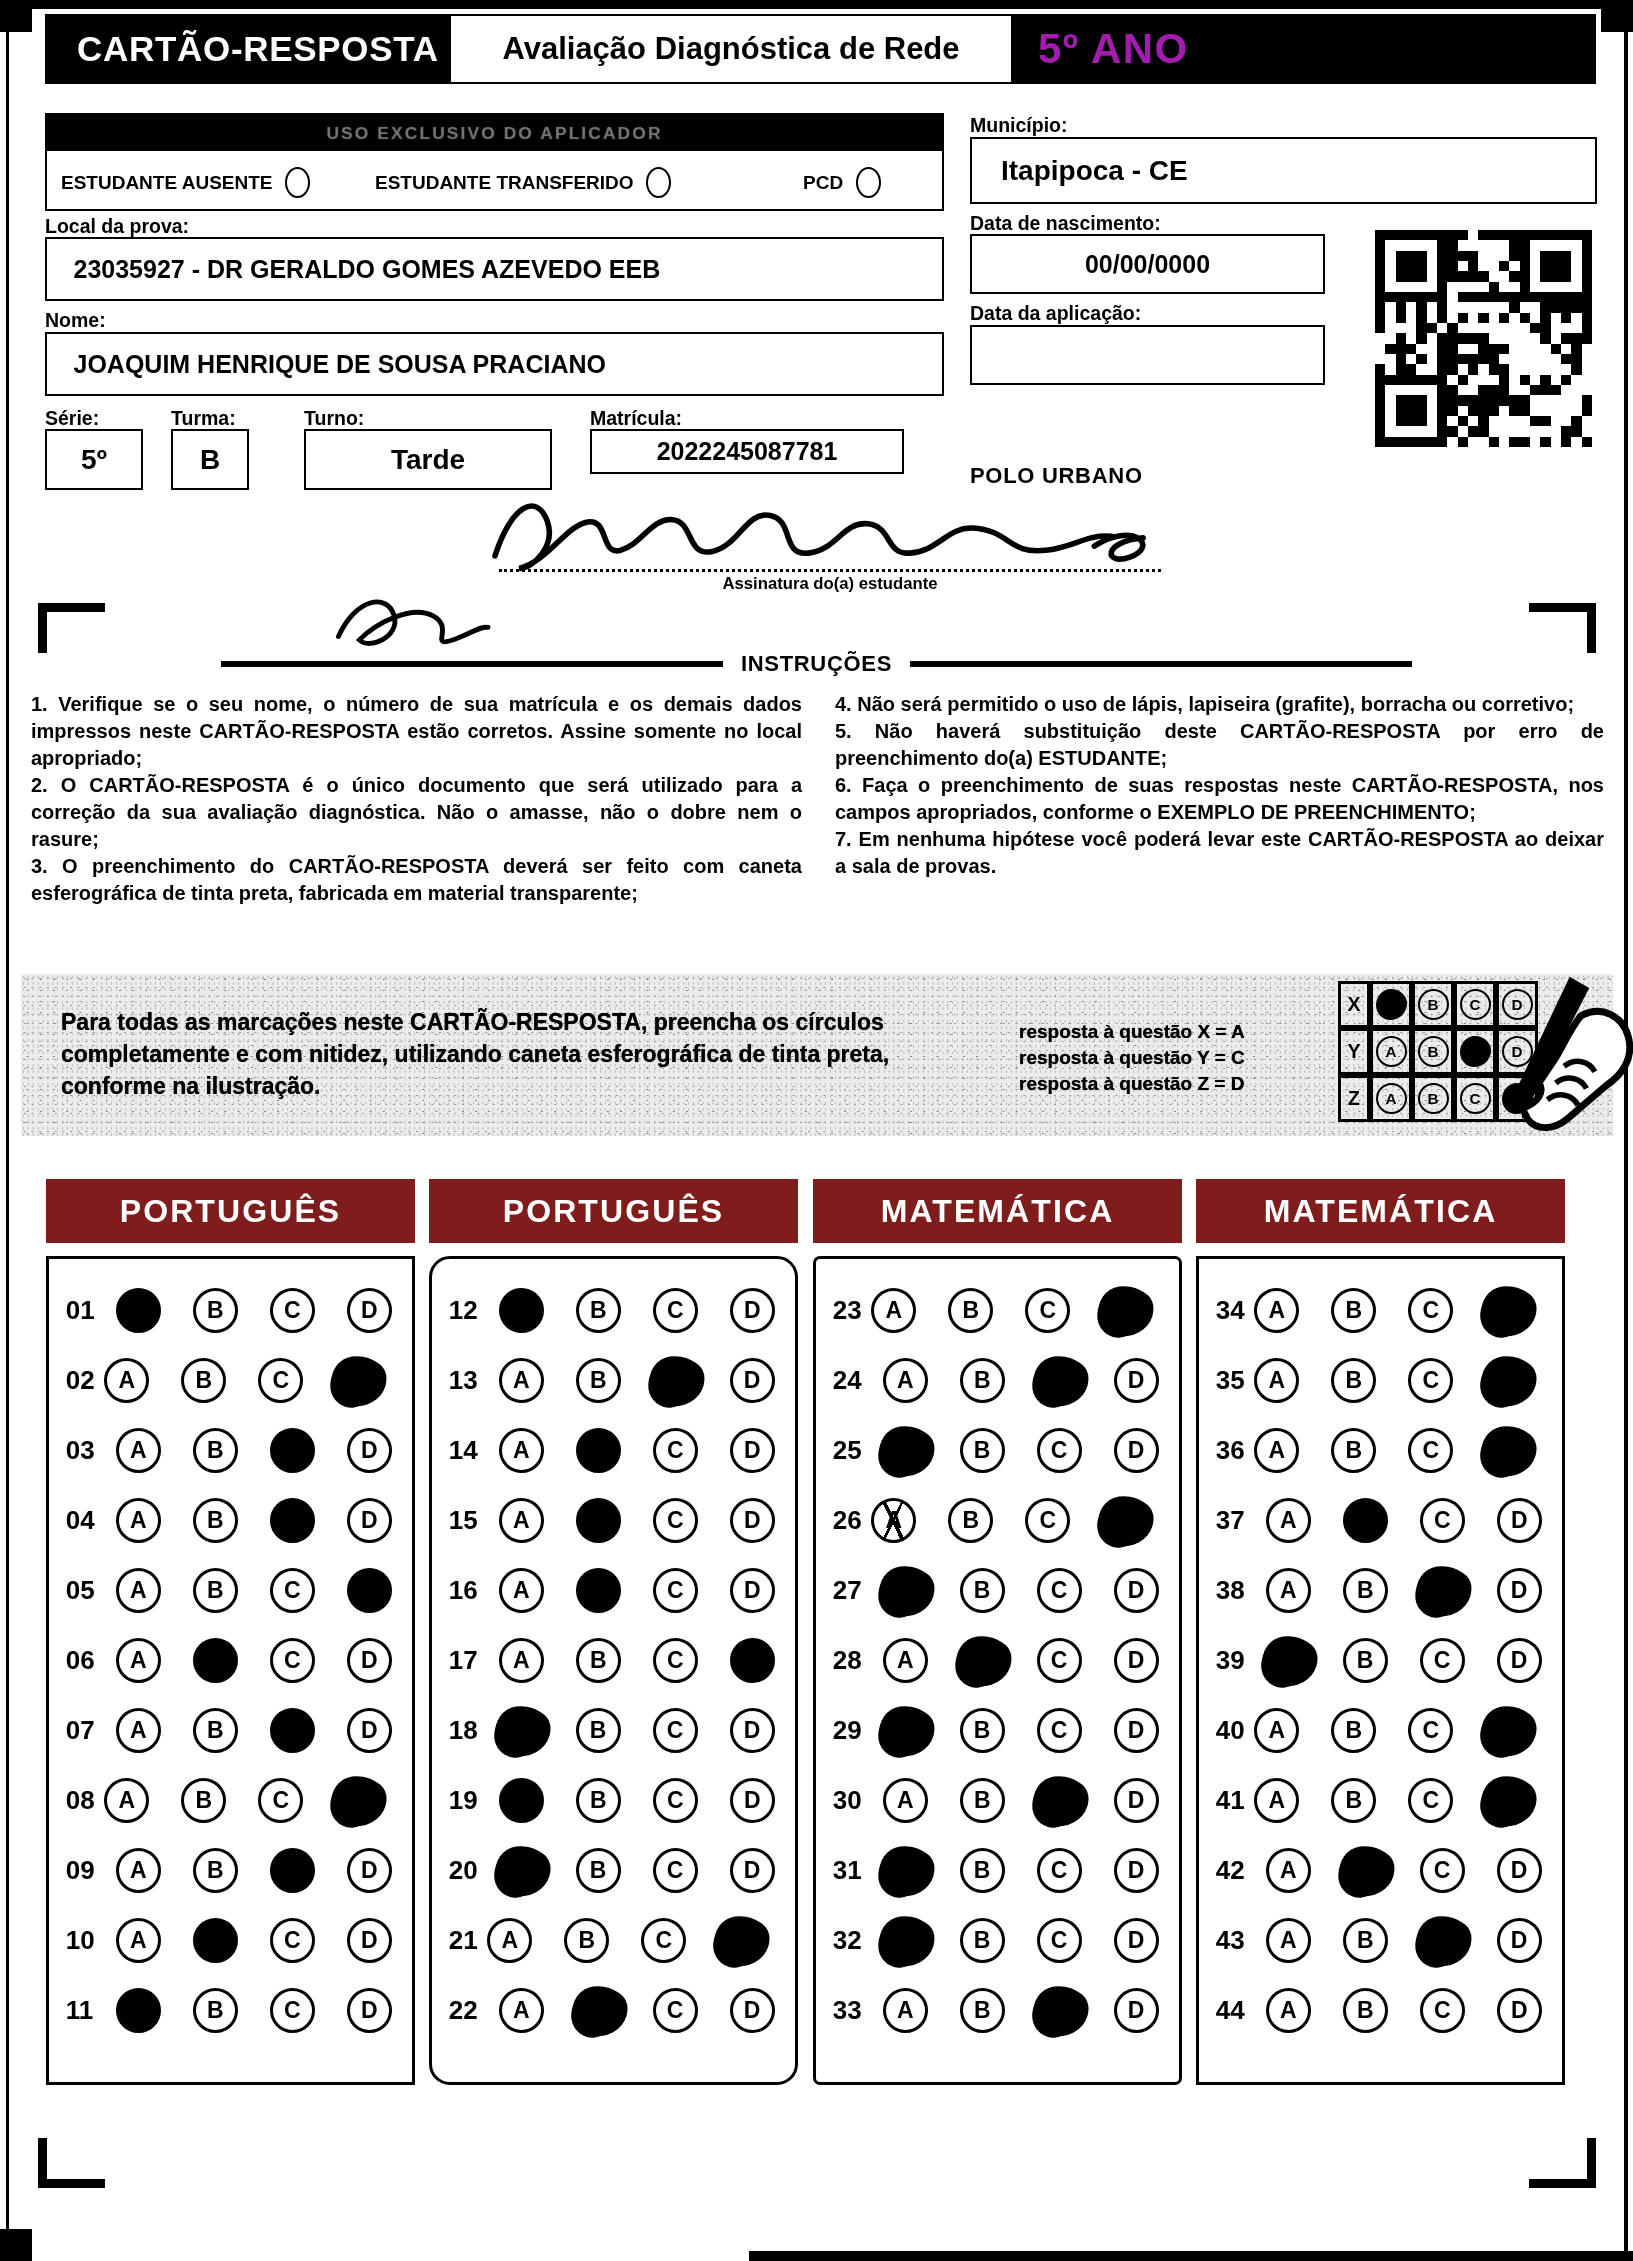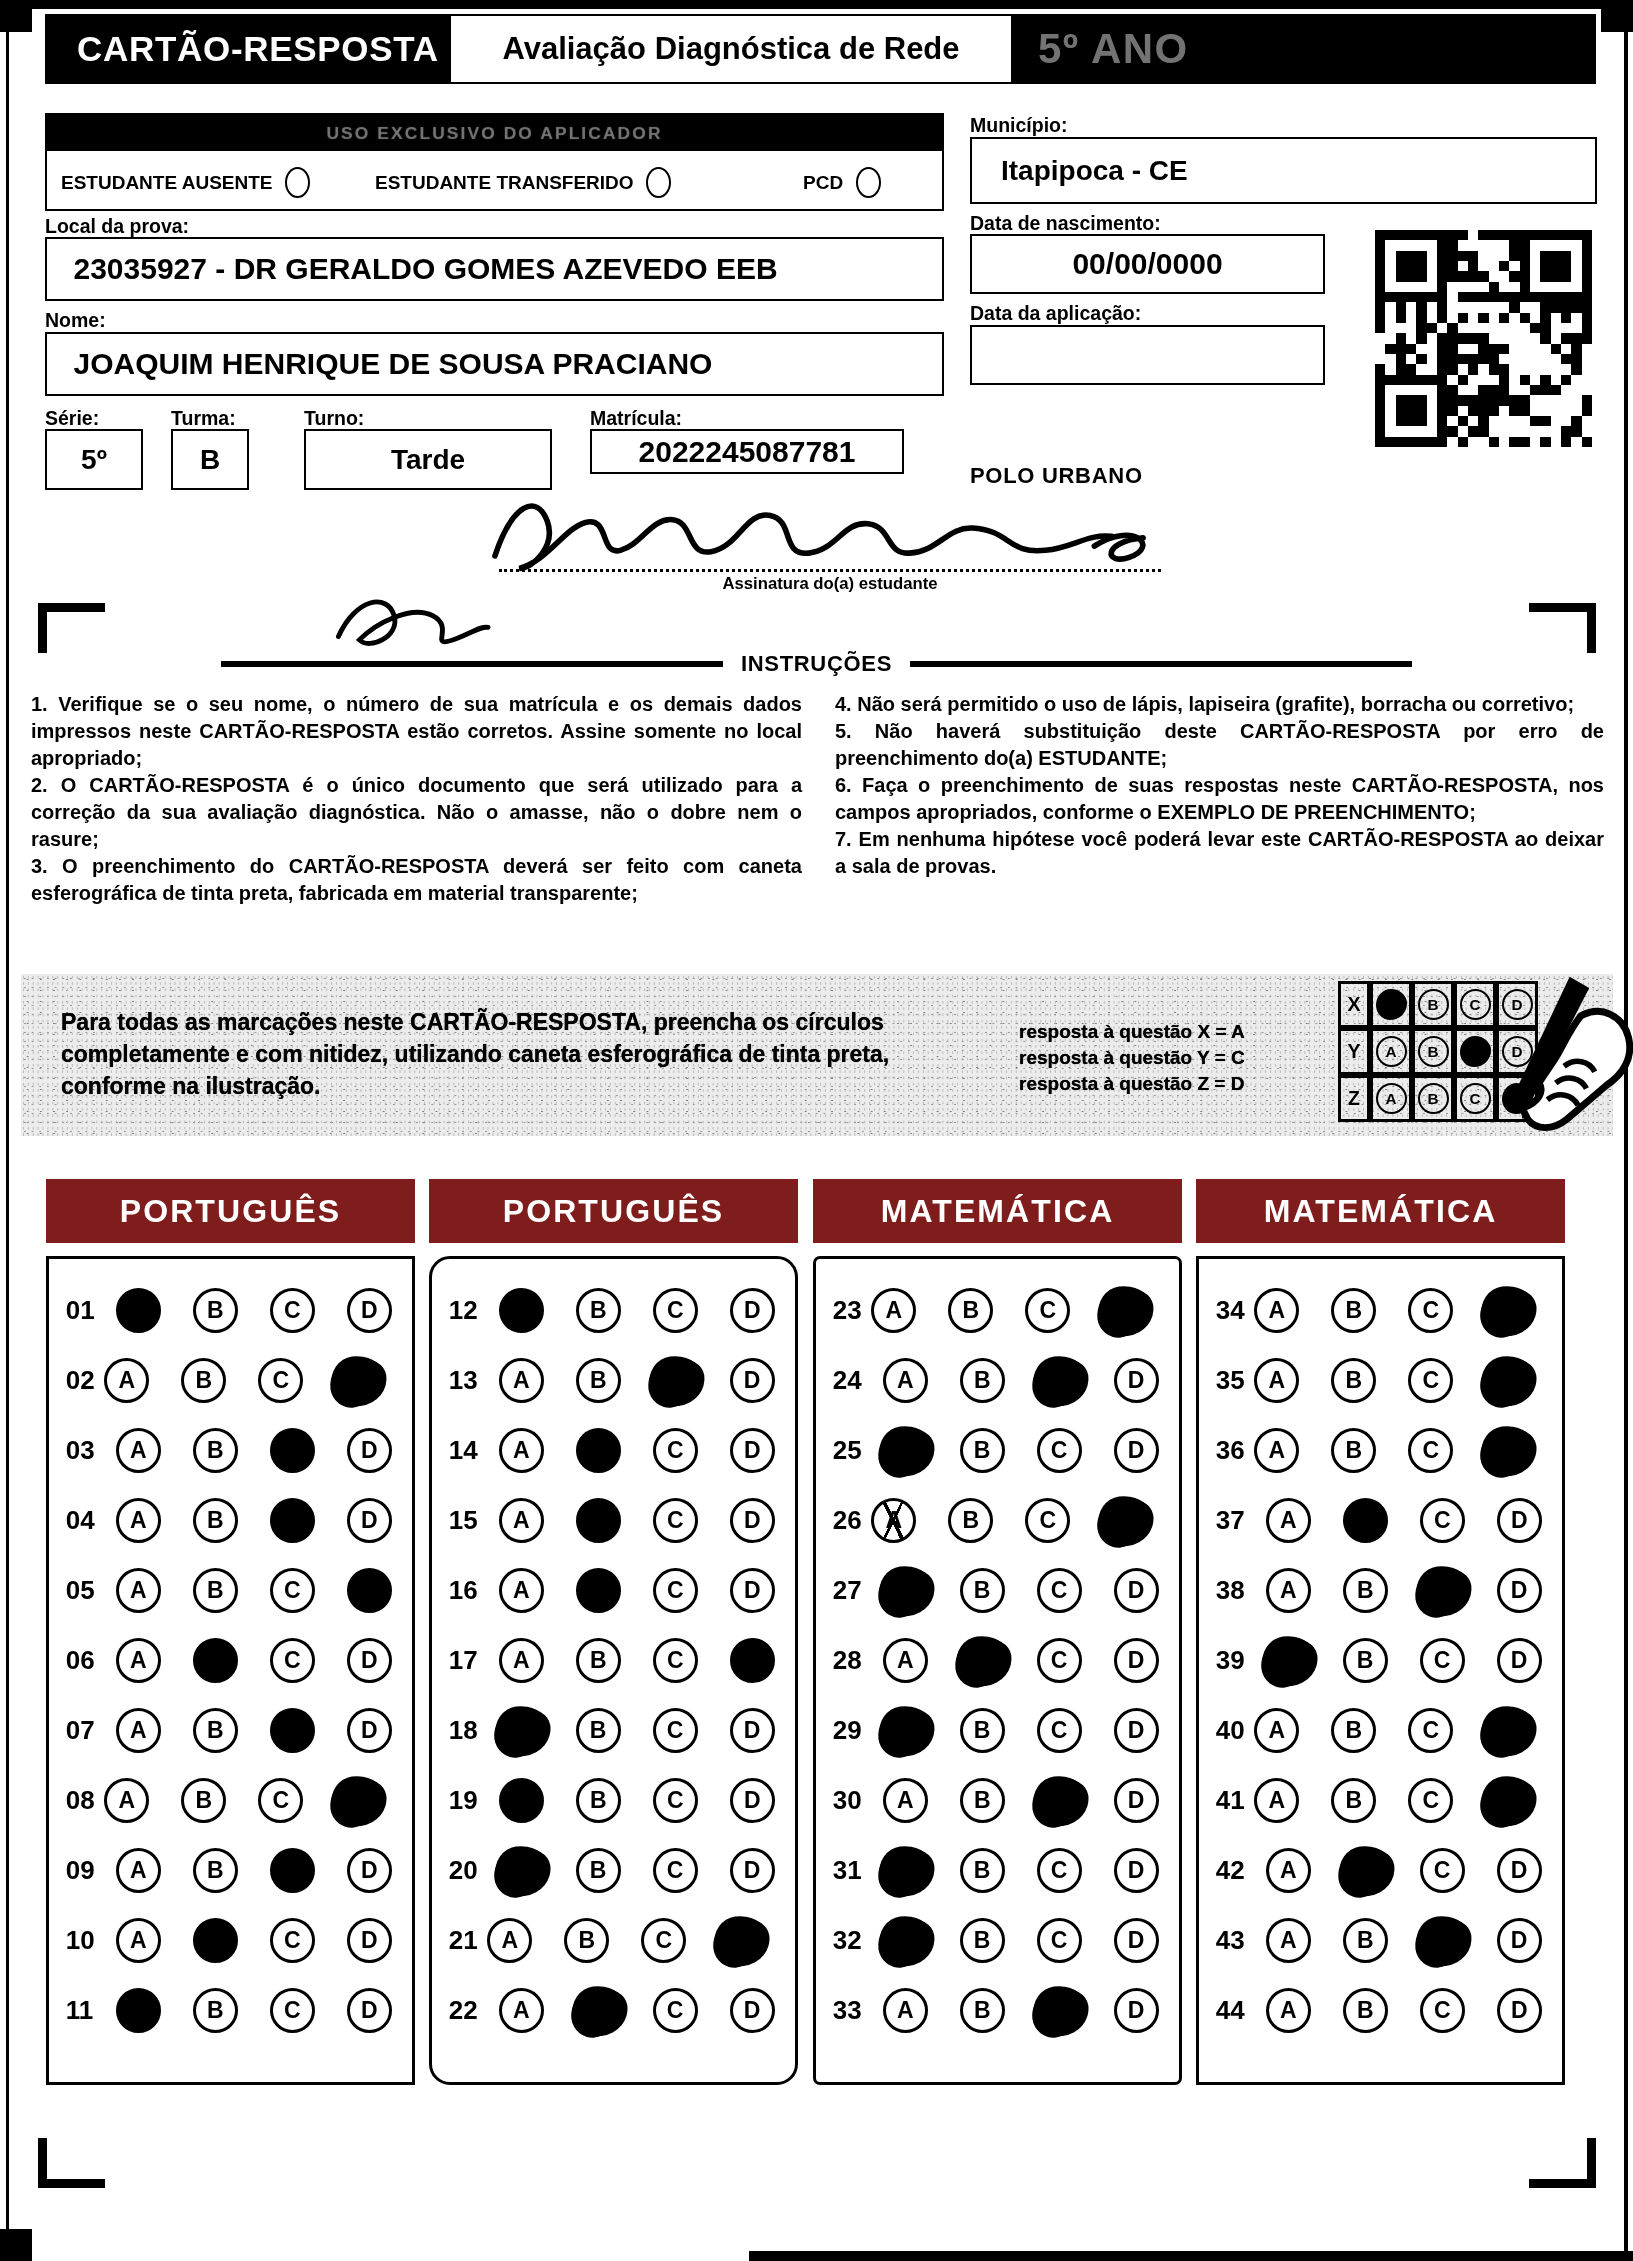--- a/index.html
+++ b/index.html
@@ -1,26 +1,26 @@
 <!DOCTYPE html>
 <html style="font-size:11px"><head>
 <meta charset="utf-8">
 <style>
   html,body{margin:0;padding:0;background:#fff;}
   body{width:1633px;height:2261px;position:relative;font-family:"Liberation Sans",sans-serif;color:#000;overflow:hidden;}
   .abs{position:absolute;}
   .box{border:2.8px solid #000;background:#fff;box-sizing:border-box;}
   .lbl{font-weight:700;font-size:19.5px;white-space:nowrap;}
-  .val{font-weight:700;font-size:30px;white-space:nowrap;}
+  .val{font-weight:700;font-size:25px;white-space:nowrap;}
   
   #hdr-band{left:45px;top:14px;width:1551px;height:70px;background:#000;}
   #card-title{left:77px;top:14px;height:70px;display:flex;align-items:center;color:#fff;font-weight:700;font-size:35px;letter-spacing:0.7px;}
   #exam-box{left:449px;top:14px;width:564px;height:70px;background:#fff;border:2.1px solid #000;box-sizing:border-box;display:flex;align-items:center;justify-content:center;}
   #exam-title{font-weight:700;font-size:31px;}
-  #grade{left:1038px;top:14px;height:70px;display:flex;align-items:center;color:#737373;font-weight:700;font-size:42px;letter-spacing:1.4px;}
+  #grade{left:1038px;top:14px;height:70px;display:flex;align-items:center;color:#a21caf;font-weight:700;font-size:42px;letter-spacing:1.4px;}
   
   #apl-box{left:45px;top:113px;width:899px;height:98px;}
   #apl-bar{left:0;top:0;width:100%;height:36px;background:#000;display:flex;align-items:center;justify-content:center;}
   #apl-text{color:rgba(255,255,255,0.30);font-weight:700;font-size:17.4px;letter-spacing:2.1px;text-shadow:0 0 1.4px rgba(255,255,255,0.25);}
   .chk{display:flex;align-items:center;gap:12.5px;position:absolute;top:43px;height:49px;}
   .chk .lbl{font-size:19px;}
   .oval{width:25px;height:31px;border:2.8px solid #000;border-radius:50%;box-sizing:border-box;background:#fff;}
   
   .fieldbox{display:flex;align-items:center;}
   .ctr{justify-content:center;}

